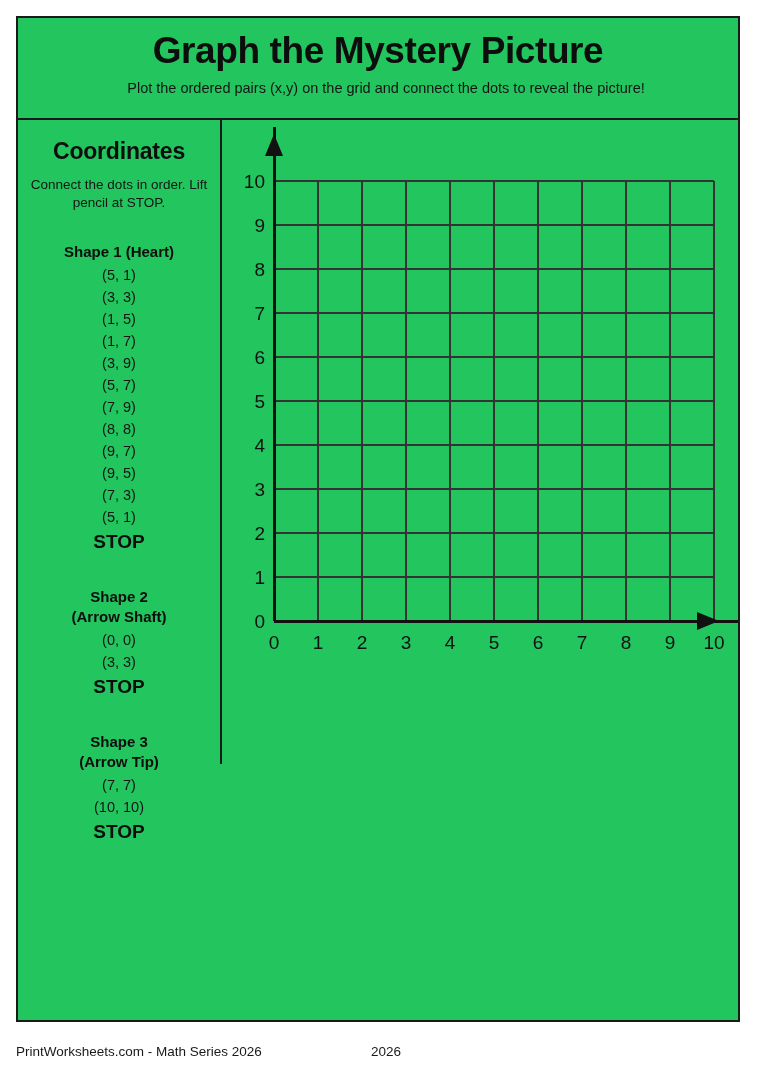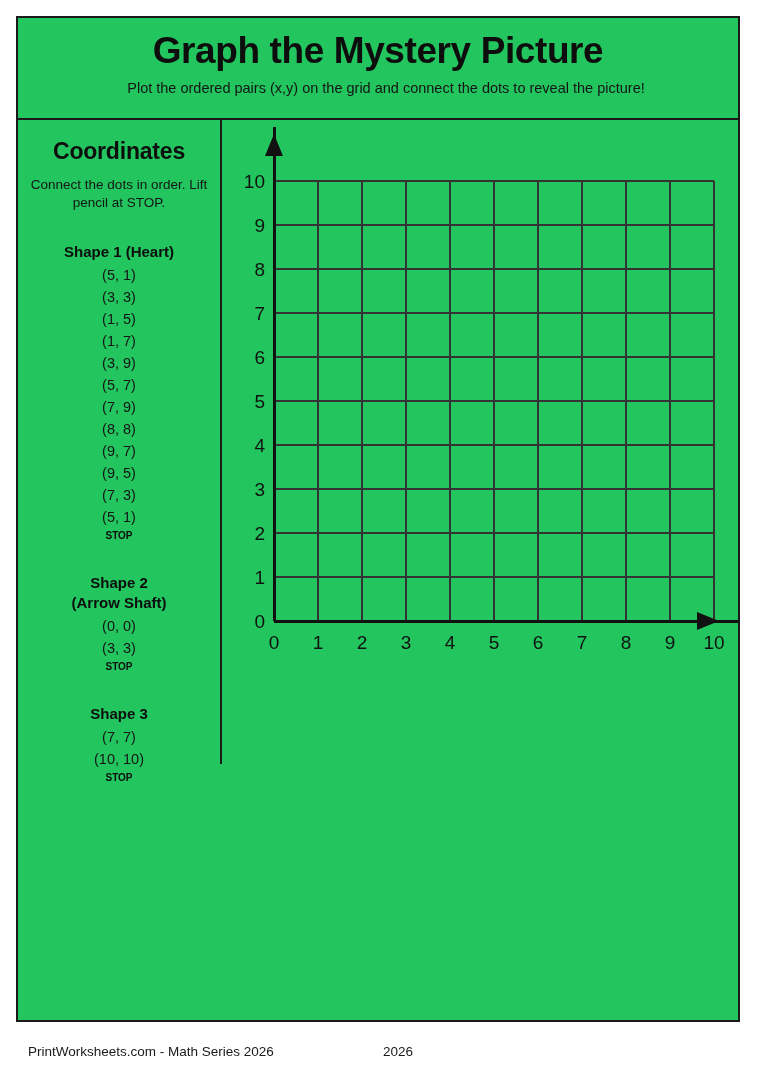--- a/index.html
+++ b/index.html
@@ -104,21 +104,21 @@
   }
   .shape-heading .sub-line {
     display: block;
   }
   .coord-line {
     font-size: 14.5px;
     line-height: 1.52;
     color: #151515;
   }
   .stop-line {
-    font-size: 10px;
+    font-size: 19px;
     font-weight: bold;
     line-height: 1.52;
     color: #0d0d0d;
   }
 
   
   #grid-panel {
     position: absolute;
     left: 204px;
     top: 0;
@@ -136,21 +136,21 @@
     position: absolute;
     left: 16px;
     top: 1036px;
     width: 724px;
     height: 30px;
     display: flex;
     align-items: center;
     font-size: 13.5px;
     color: #1a1a1a;
   }
-  #footer-left  { flex: 0 0 auto; width: 300px; text-align: left; margin-left: 12px; }
+  #footer-left  { flex: 0 0 auto; width: 300px; text-align: left; }
   #footer-center{ flex: 0 0 auto; width: 140px; text-align: center; }
   #footer-right { flex: 1 1 auto; text-align: right; }
 </style>
 </head>
 <body>
 
 <div id="worksheet-frame">
 
   <div id="header">
     <h1 id="page-title">Graph the Mystery Picture</h1>
@@ -188,20 +188,21 @@
           <span class="sub-line">(Arrow Shaft)</span>
         </div>
         <div class="coord-line">(0, 0)</div>
         <div class="coord-line">(3, 3)</div>
         <div class="stop-line">STOP</div>
       </div>
 
       <div class="shape-block">
         <div class="shape-heading">
           <span class="sub-line">Shape 3</span>
+          <span class="sub-line">(Arrow Tip)</span>
         </div>
         <div class="coord-line">(7, 7)</div>
         <div class="coord-line">(10, 10)</div>
         <div class="stop-line">STOP</div>
       </div>
     </div>
 
     <div id="grid-panel">
       <svg id="grid-svg" width="516" height="900" viewBox="0 0 516 900">
 

